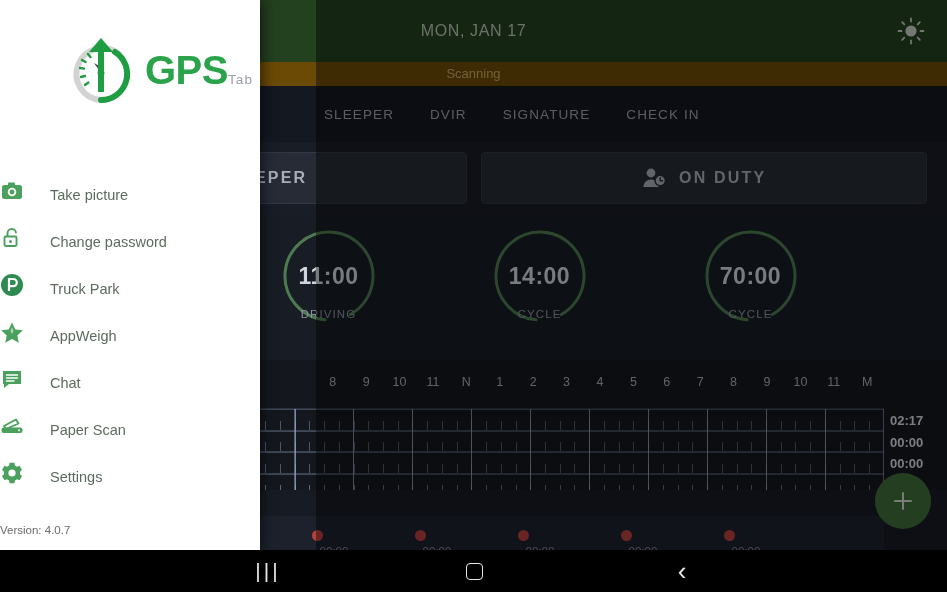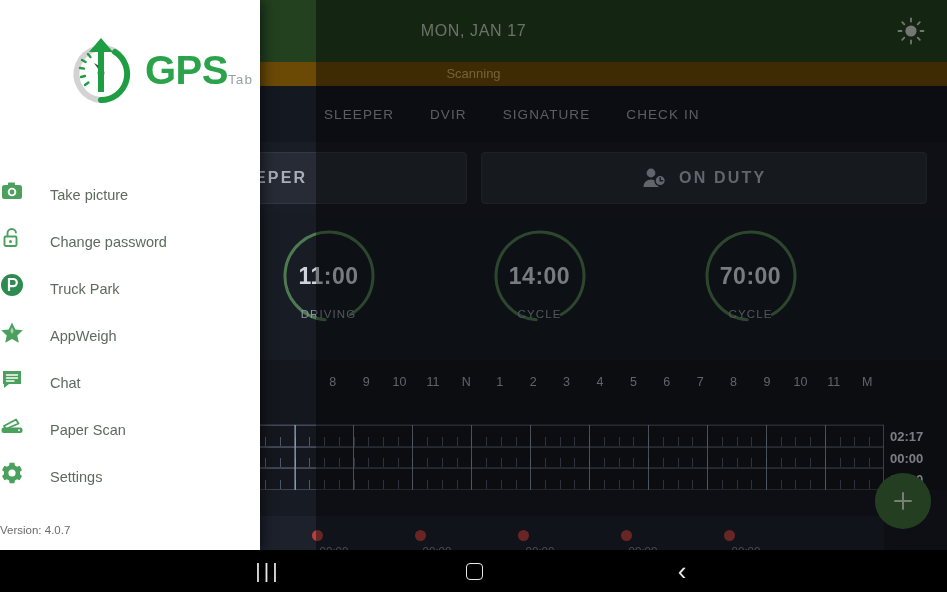--- a/index.html
+++ b/index.html
@@ -163,21 +163,21 @@
   }
   .hourscale-inner span {
     flex: 1 1 0;
     text-align: center;
     color: #a6abb5;
     font-size: 12.5px;
   }
 
   
   .gridwrap {
-    position: absolute; left: 0; top: 424px;
+    position: absolute; left: 0; top: 408px;
     width: 947px; height: 86px;
     background: #14171e;
   }
   .grid {
     position: absolute; left: 0; top: 0;
     width: 884px; height: 86px;
     border-top: 1px solid #2a3240;
     border-right: 1px solid #2a3240;
     background:
       repeating-linear-gradient(to right,

